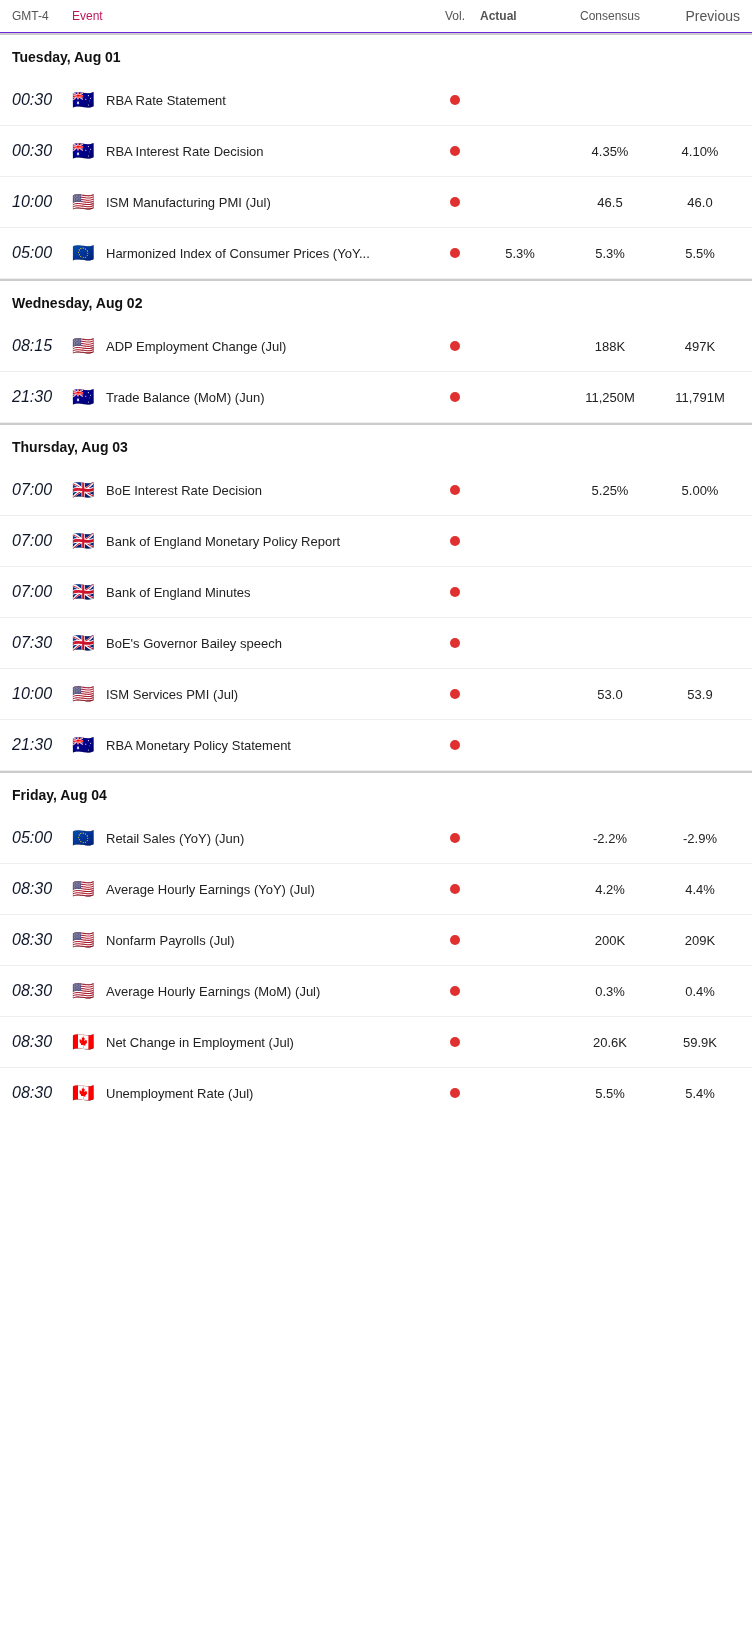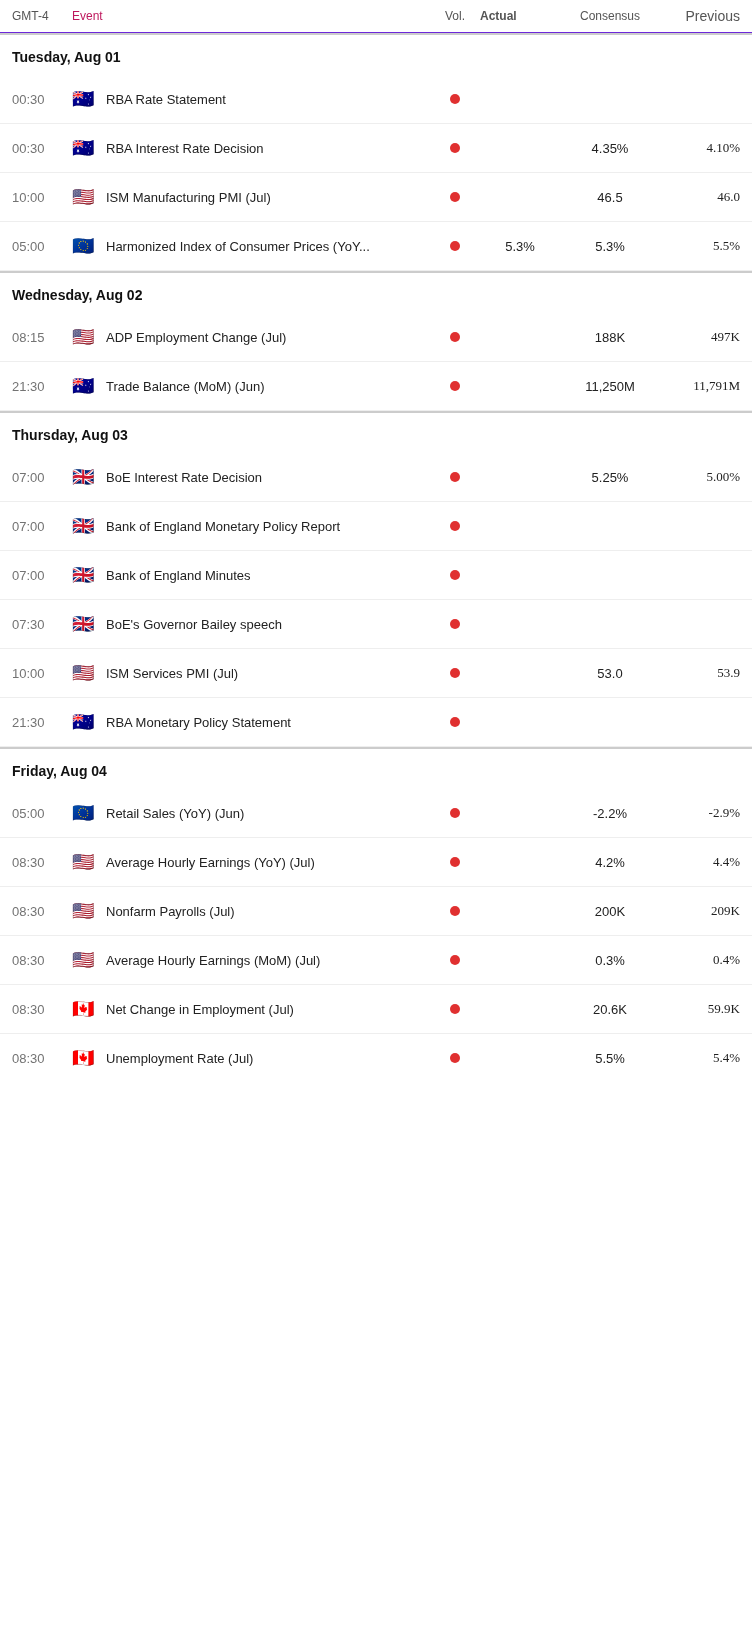--- a/index.html
+++ b/index.html
@@ -31,27 +31,27 @@
       color: #111;
       background: #fff;
     }
     .event-row {
       display: flex;
       align-items: center;
       padding: 16px 12px;
       border-bottom: 1px solid #eee;
     }
     .event-row:last-child { border-bottom: none; }
-    .ev-time { width: 60px; font-size: 13px; color: #737373; }
+    .ev-time { width: 60px; font-size: 16px; color: #0f172a; font-style: italic; }
     .ev-flag { width: 34px; display: flex; align-items: center; }
     .ev-name { flex: 1; font-size: 13px; color: #222; }
     .ev-vol { width: 50px; text-align: center; }
     .ev-actual { width: 80px; text-align: center; font-size: 13px; color: #222; }
     .ev-consensus { width: 100px; text-align: center; font-size: 13px; color: #222; }
-    .ev-previous { width: 80px; text-align: right; font-size: 13px; color: #222; font-family: Liberation Serif, serif; }
+    .ev-previous { width: 80px; text-align: center; font-size: 13px; color: #222; }
 
     .red-dot {
       display: inline-block;
       width: 10px;
       height: 10px;
       background: #e03030;
       border-radius: 50%;
     }
 
     

